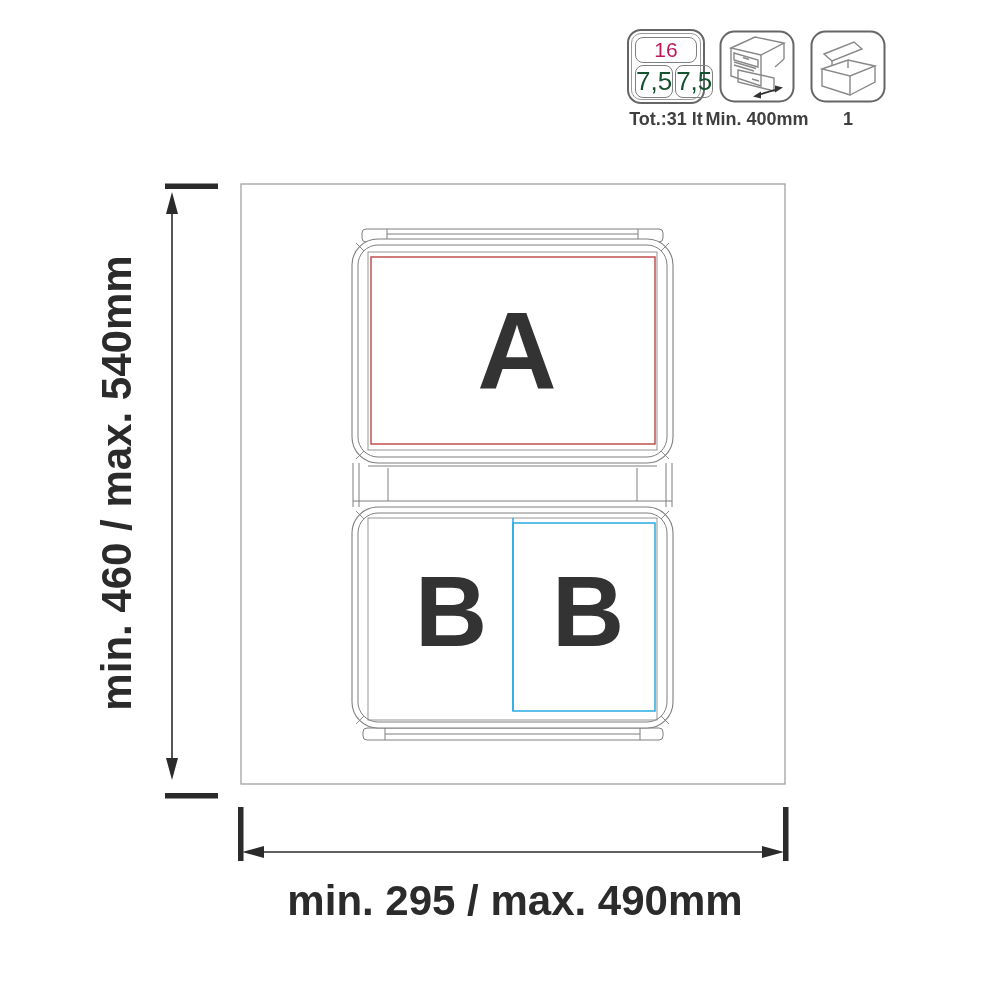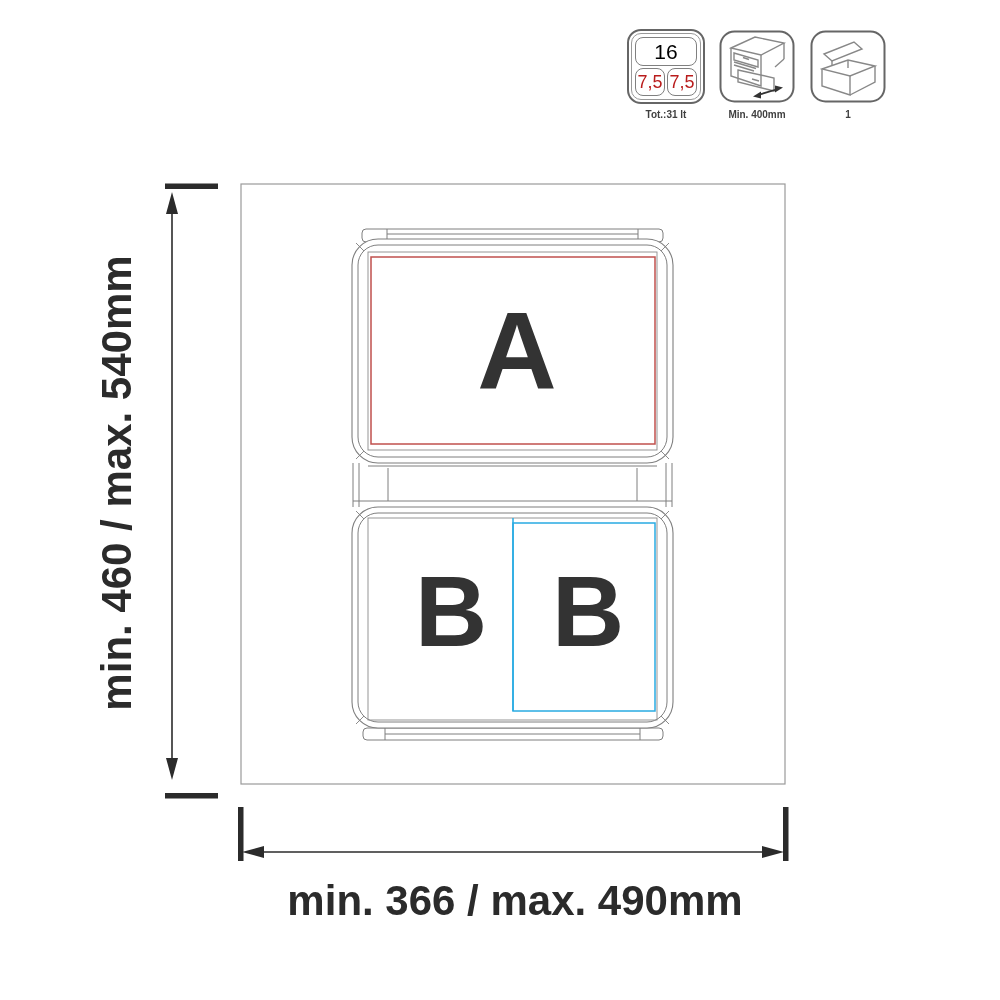--- a/index.html
+++ b/index.html
@@ -23,42 +23,42 @@
     position:absolute;font-weight:bold;color:#2b2b2b;font-size:42px;
     white-space:nowrap;transform:translate(-50%,-50%);line-height:1;
   }
   .dim-label.vertical{transform:translate(-50%,-50%) rotate(-90deg);}
 
   
   .icons{position:absolute;left:627px;top:29px;display:flex;gap:13px;}
   .icon-group{width:78px;display:flex;flex-direction:column;align-items:center;}
   .icon-box{width:78px;height:75px;box-sizing:border-box;}
   .icon-label{
-    margin-top:6px;font-size:10px;font-weight:bold;color:#3f3f3f;
+    margin-top:6px;font-size:18px;font-weight:bold;color:#3f3f3f;
     white-space:nowrap;line-height:1;
   }
   
   .cap-outer{
     width:78px;height:75px;border:2px solid #666;border-radius:14px;
     padding:2px;box-sizing:border-box;
   }
   .cap-inner{
     width:100%;height:100%;border:1px solid #999;border-radius:10px;
     box-sizing:border-box;padding:3px;display:flex;flex-direction:column;gap:2px;
   }
   .cap-top{
     height:29px;border:1.5px solid #808080;border-radius:8px;
     display:flex;align-items:center;justify-content:center;
-    font-size:21px;color:#000000;box-sizing:border-box;
+    font-size:21px;color:#be185d;box-sizing:border-box;
   }
   .cap-row{display:flex;gap:2px;flex:1;}
   .cap-cell{
     flex:1;border:1.5px solid #808080;border-radius:8px;
     display:flex;align-items:center;justify-content:center;
-    font-size:18px;color:#b91c1c;box-sizing:border-box;
+    font-size:26px;color:#14532d;box-sizing:border-box;
   }
 </style>
 </head>
 <body>
 
 <div class="stage">
 
   <svg class="drawing" width="1000" height="1000" viewBox="0 0 1000 1000">
 
     <rect x="241" y="184" width="544" height="600" fill="none" stroke="#9a9a9a" stroke-width="1.2"></rect>
@@ -130,21 +130,21 @@
       <polygon points="242,852 264,846 264,858"></polygon>
       <polygon points="784,852 762,846 762,858"></polygon>
     </g>
   </svg>
 
   <div class="letter letter-a" style="left:517px;top:350px;">A</div>
   <div class="letter letter-b" style="left:451px;top:611px;">B</div>
   <div class="letter letter-b" style="left:588px;top:611px;">B</div>
 
   <div class="dim-label vertical" style="left:117px;top:483px;">min. 460 / max. 540mm</div>
-  <div class="dim-label" style="left:515px;top:901px;">min. 366 / max. 490mm</div>
+  <div class="dim-label" style="left:515px;top:901px;">min. 295 / max. 490mm</div>
 
   <div class="icons">
 
     <div class="icon-group">
       <div class="cap-outer icon-box">
         <div class="cap-inner">
           <div class="cap-top">16</div>
           <div class="cap-row">
             <div class="cap-cell">7,5</div>
             <div class="cap-cell">7,5</div>

